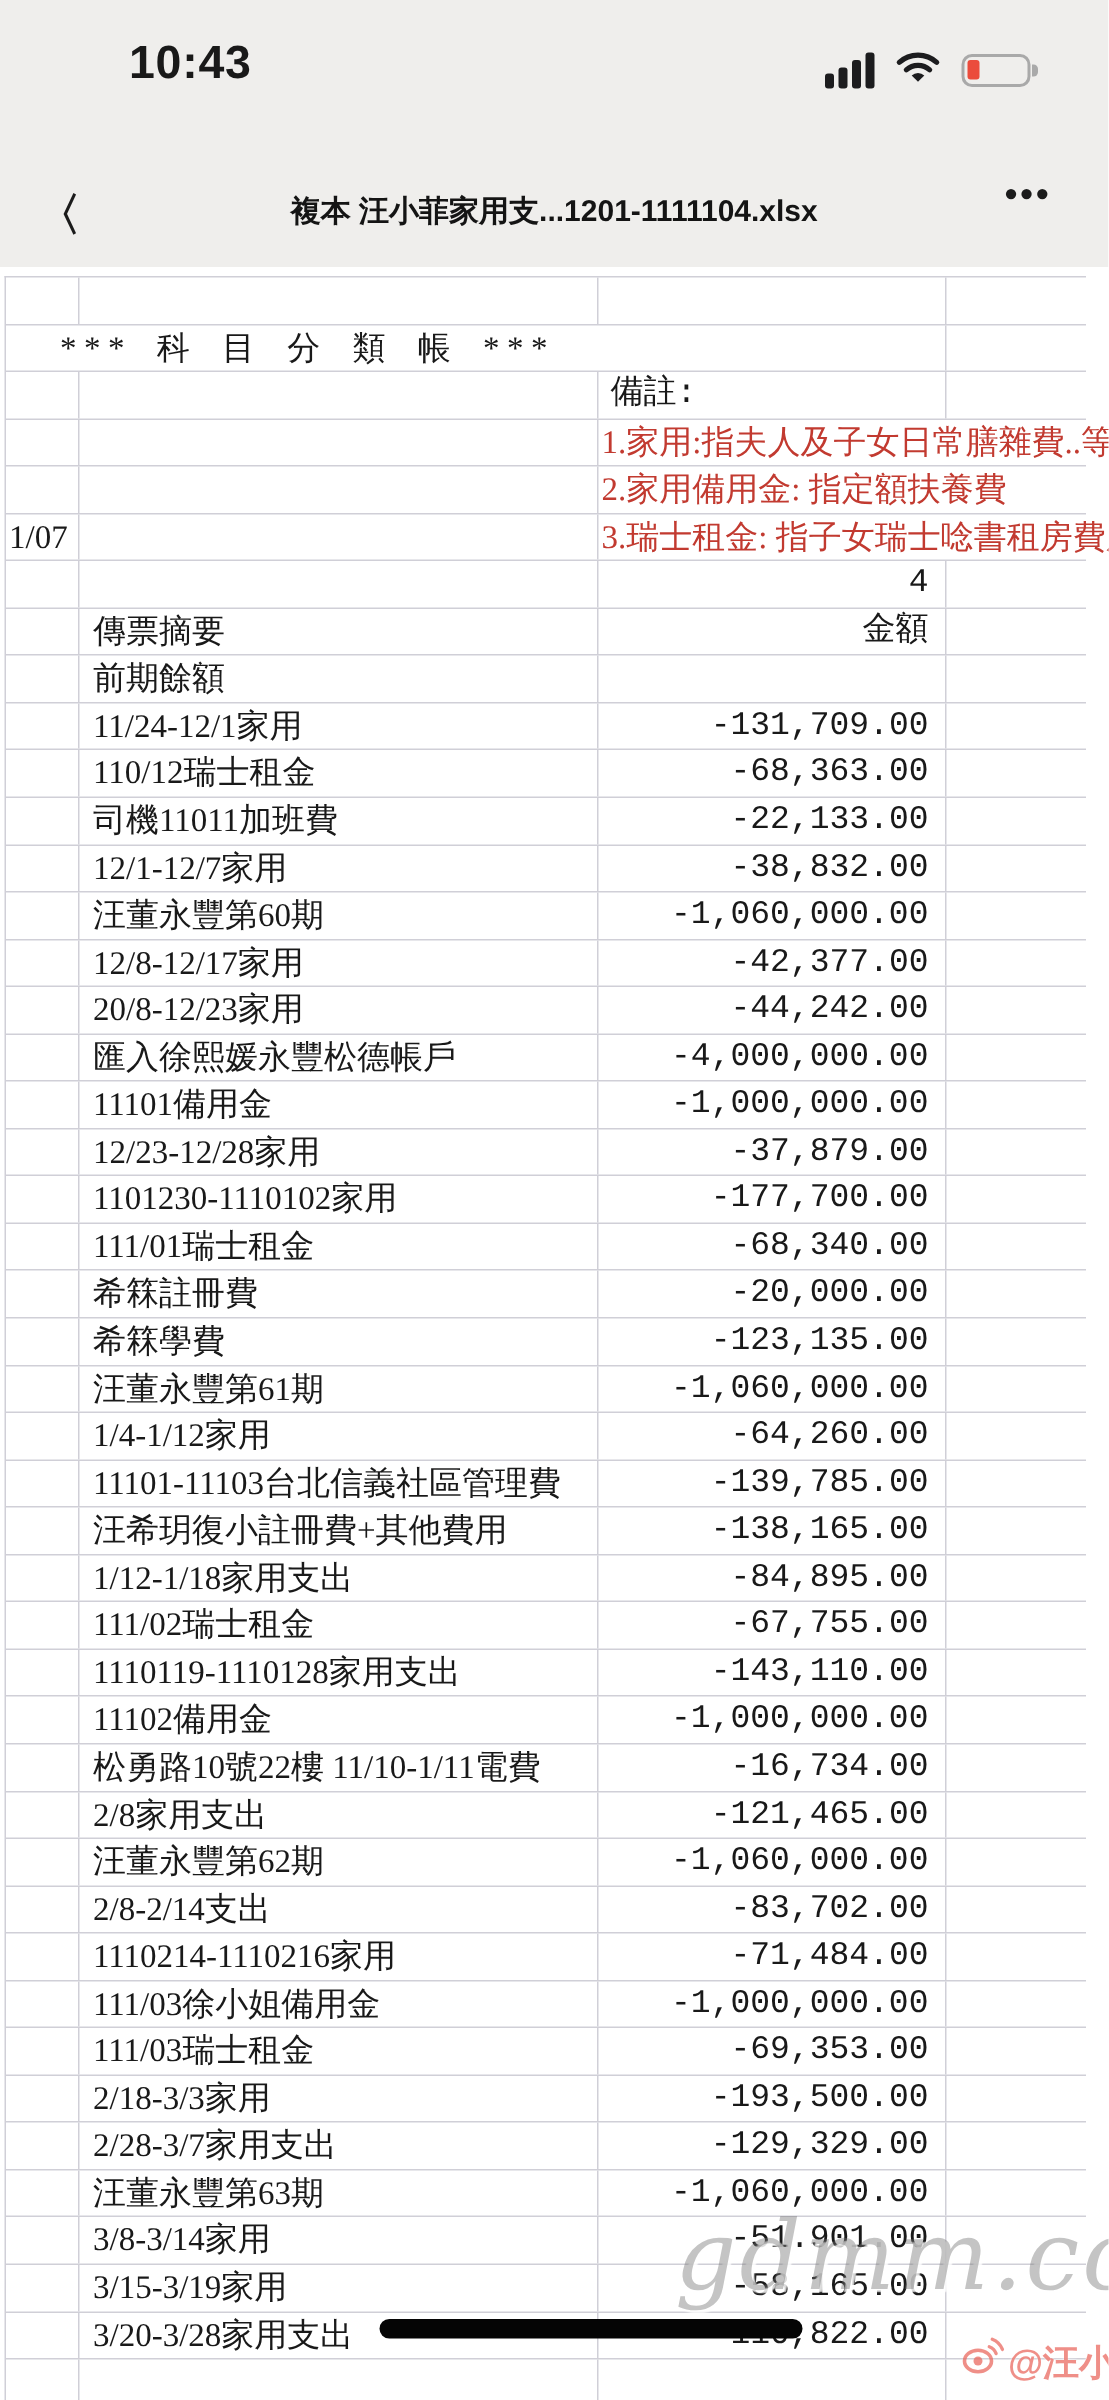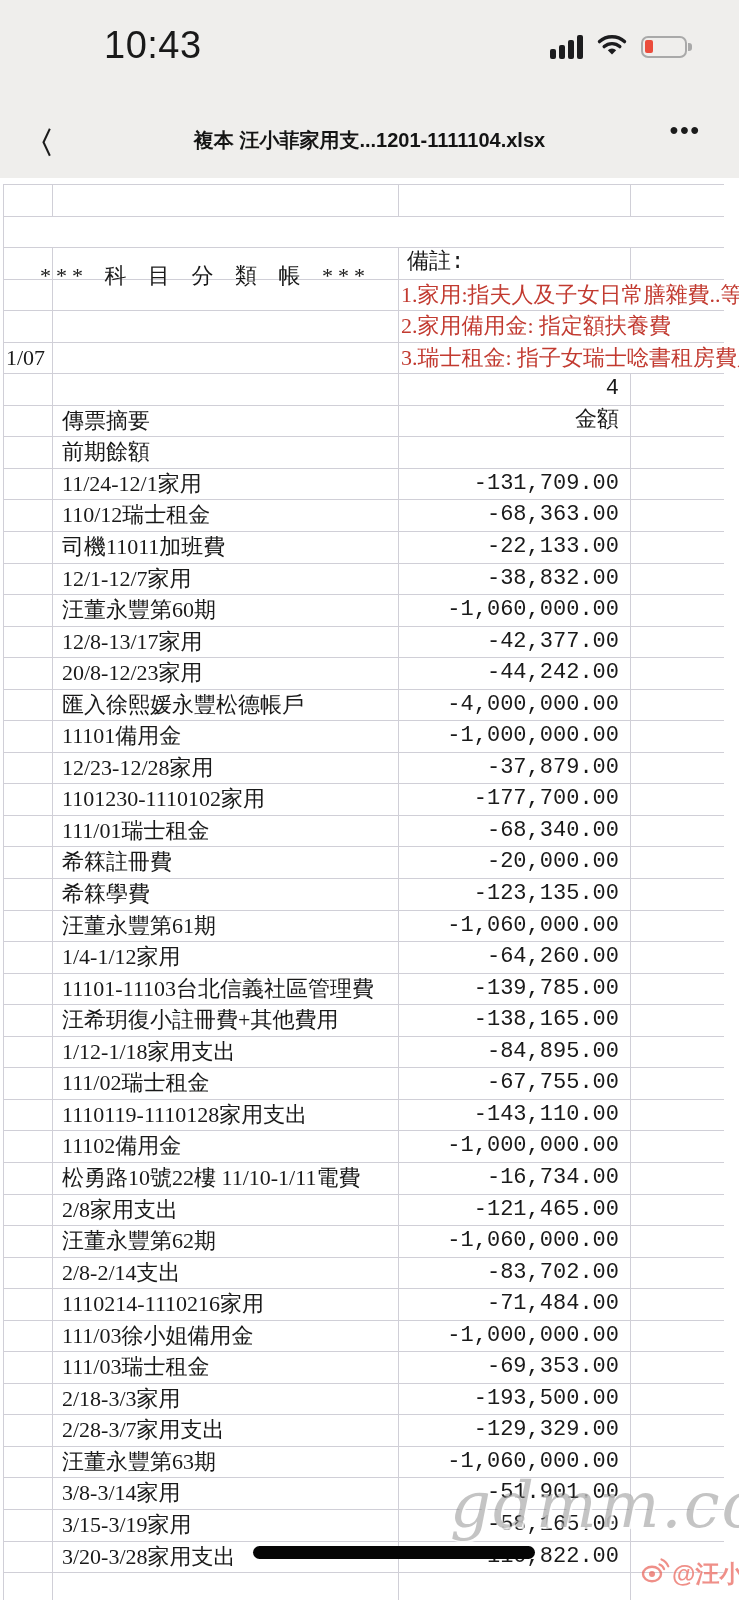--- a/index.html
+++ b/index.html
@@ -10,21 +10,21 @@
   }
   *{box-sizing:border-box;margin:0;padding:0;}
   html,body{width:739px;height:1600px;}
   body{
     position:relative;overflow:hidden;background:#ffffff;
     font-family:"Liberation Sans","DejaVu Sans",sans-serif;color:var(--ink);
   }
   
   .topbars{position:absolute;top:0;left:0;width:739px;height:178px;background:var(--barbg);}
   .statusbar{position:absolute;top:0;left:0;width:739px;height:108px;}
-  .status-time{position:absolute;left:104px;top:24px;font-size:38px;font-weight:400;letter-spacing:.5px;}
+  .status-time{position:absolute;left:86px;top:24px;font-size:31px;font-weight:700;letter-spacing:.5px;}
   .status-icons{position:absolute;right:52px;top:32px;display:flex;align-items:center;gap:13px;height:30px;}
   .sigbars{display:flex;align-items:flex-end;gap:3px;height:24px;}
   .sigbars i{display:block;width:6px;background:#1c1c1e;border-radius:2px;}
   .sb1{height:10px}.sb2{height:14px}.sb3{height:19px}.sb4{height:24px}
   .battery{position:relative;width:46px;height:22px;border:2.5px solid #a9a9a9;border-radius:7px;}
   .battery .fill{position:absolute;left:2px;top:2px;width:8px;height:13px;background:#eb4c3c;border-radius:2px;}
   .battery .nub{position:absolute;right:-7px;top:5px;width:4px;height:8px;background:#a9a9a9;border-radius:0 3px 3px 0;}
   .navbar{position:absolute;top:108px;left:0;width:739px;height:70px;}
   .nav-back{position:absolute;left:24px;top:15px;font-size:30px;font-weight:600;color:#1b1b1b;}
   .nav-title{position:absolute;left:0;right:0;top:19px;text-align:center;font-size:20px;font-weight:600;color:#141414;}
@@ -34,21 +34,21 @@
     position:absolute;top:184px;left:3px;width:721px;
     border-left:1px solid var(--grid);border-top:1px solid var(--grid);
     font-family:"Liberation Serif","DejaVu Serif",serif;font-size:22px;color:var(--ink);
     background:#fff;
   }
   .row{display:flex;height:31.55px;line-height:30px;border-bottom:1px solid var(--grid);}
   .cA{width:49px;border-right:1px solid var(--grid);padding-left:2px;overflow:hidden;font-family:Liberation Serif, serif;}
   .cB{width:346px;border-right:1px solid var(--grid);padding-left:9px;white-space:nowrap;overflow:visible;}
   .cC{width:232px;border-right:1px solid var(--grid);text-align:right;padding-right:11px;white-space:nowrap;font-family:Liberation Mono, monospace;}
   .cD{width:93px;}
-  .cMergeABC{width:627px;border-right:1px solid var(--grid);padding-left:36px;white-space:nowrap;margin-top:44px;}
+  .cMergeABC{width:627px;border-right:1px solid var(--grid);padding-left:36px;white-space:nowrap;}
   .cMergeCD{width:325px;padding-left:2px;white-space:nowrap;overflow:visible;}
   .title-text{letter-spacing:5px;word-spacing:6px;}
   .remark{color:var(--red);}
   .note-label{text-align:left;padding-left:8px;}
   
   .wm-site{
     position:absolute;left:450px;top:1468px;z-index:5;pointer-events:none;
     font-family:"DejaVu Serif","Liberation Serif",serif;font-style:italic;
     font-size:64px;color:rgba(115,115,115,0.42);letter-spacing:2px;
     text-shadow:2px 2px 1px rgba(255,255,255,0.85);
@@ -190,21 +190,21 @@
 
   <div class="row">
     <div class="cA"></div>
     <div class="cB">汪董永豐第60期</div>
     <div class="cC">-1,060,000.00</div>
     <div class="cD"></div>
   </div>
 
   <div class="row">
     <div class="cA"></div>
-    <div class="cB">12/8-13/17家用</div>
+    <div class="cB">12/8-12/17家用</div>
     <div class="cC">-42,377.00</div>
     <div class="cD"></div>
   </div>
 
   <div class="row">
     <div class="cA"></div>
     <div class="cB">20/8-12/23家用</div>
     <div class="cC">-44,242.00</div>
     <div class="cD"></div>
   </div>

